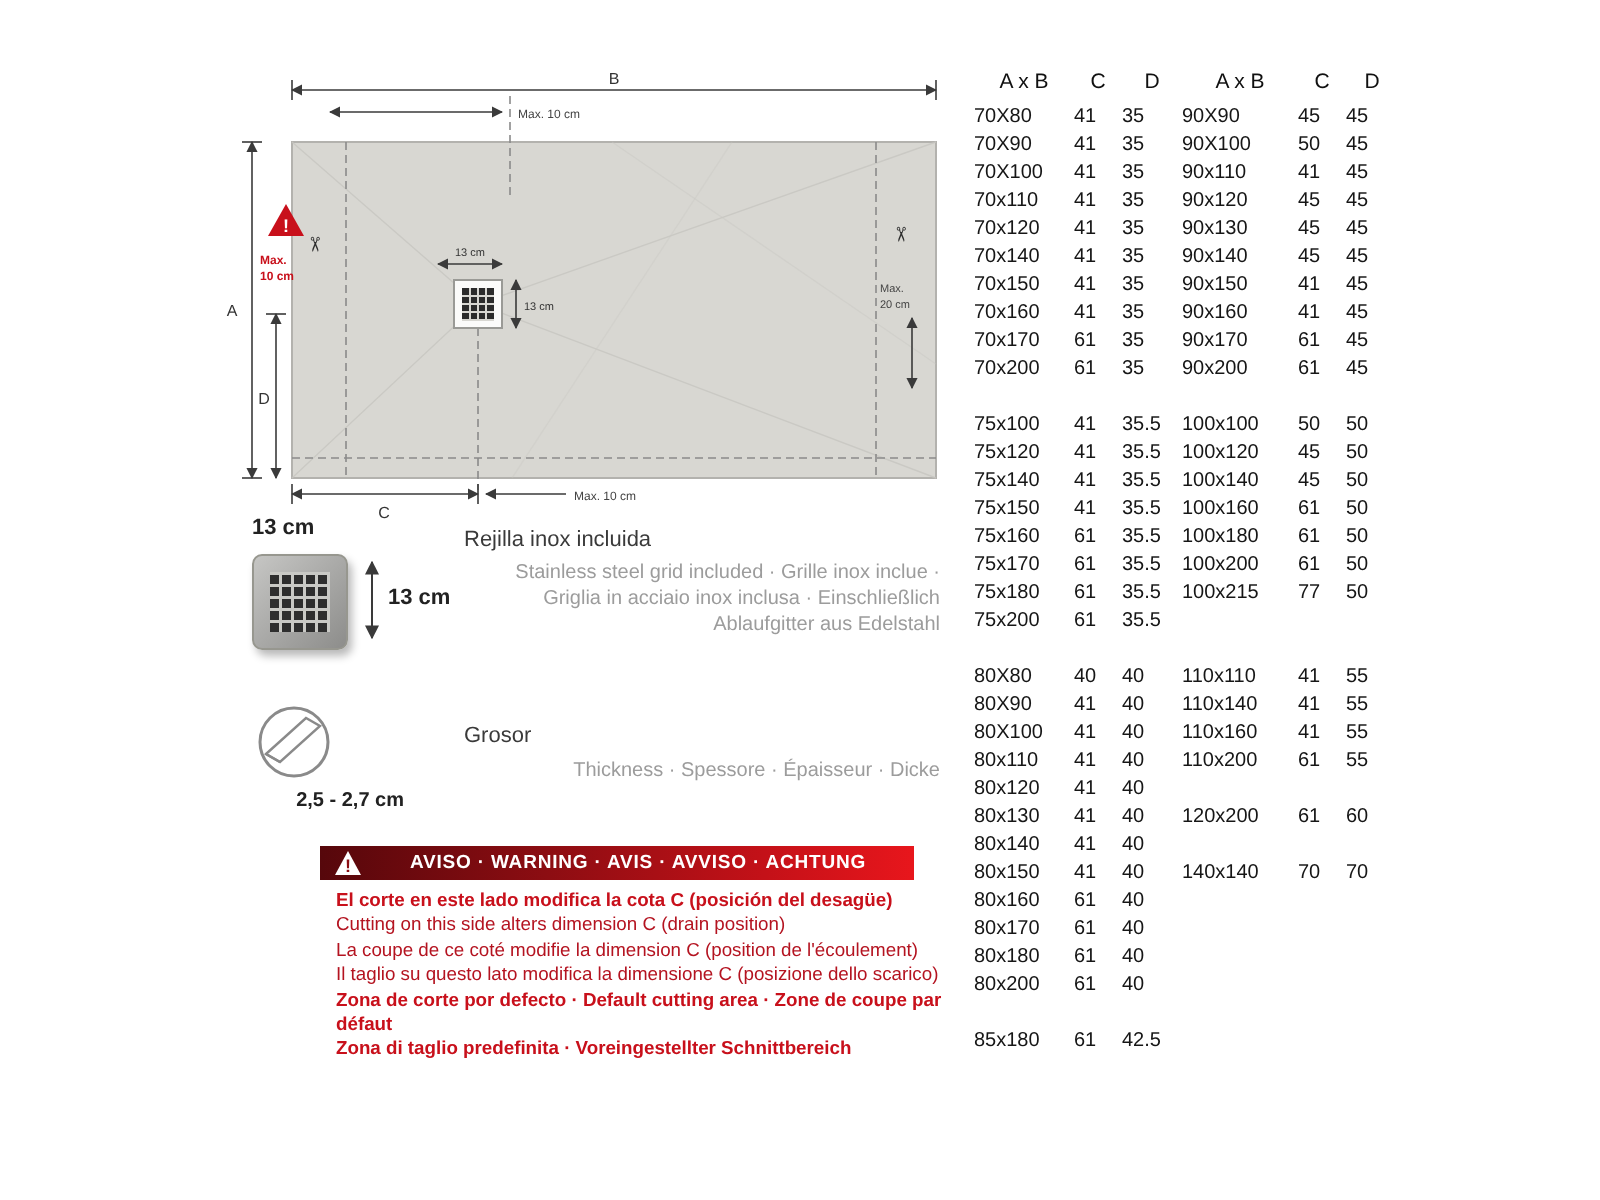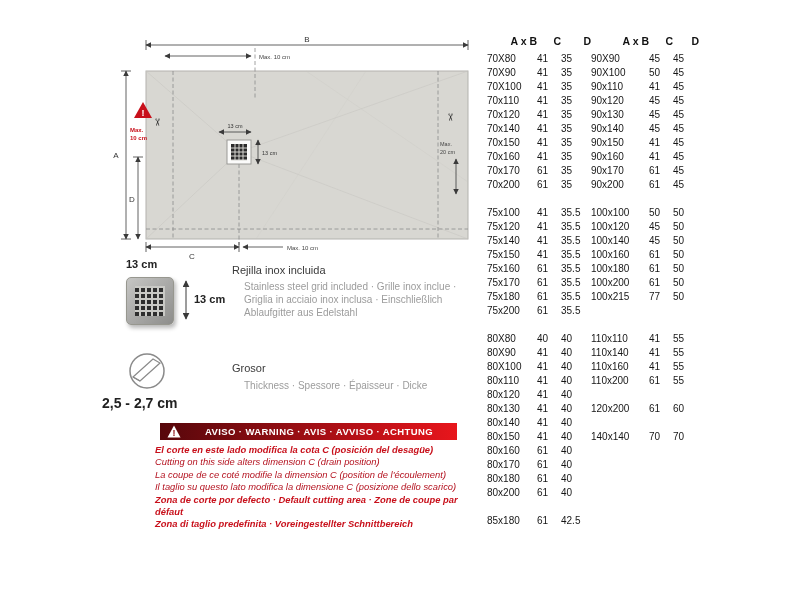--- a/index.html
+++ b/index.html
@@ -26,41 +26,41 @@
   .grid-icon-holes{
     width:30px;height:30px;
     background-color:#2e2e2e;
     background-image:
       repeating-linear-gradient(90deg, transparent 0 4.5px, #c9c9c5 4.5px 6px),
       repeating-linear-gradient(0deg, #2e2e2e 0 4.5px, #c9c9c5 4.5px 6px);
   }
   .grid-arrow{position:absolute;left:180px;top:277px;}
   .grid-size-right{position:absolute;left:194px;top:293px;font-size:11px;font-weight:bold;color:#222;}
   .info-title{position:absolute;left:232px;font-size:11px;font-weight:normal;color:#3a3a3a;}
-  .info-sub{position:absolute;left:244px;width:238px;font-size:10px;line-height:13px;color:#9c9c9c;}
+  .info-sub{position:absolute;left:232px;width:238px;font-size:10px;line-height:13px;color:#9c9c9c;text-align:right;}
 
   
   .thick-icon{position:absolute;left:126px;top:350px;}
-  .thick-value{position:absolute;left:102px;top:395px;width:80px;text-align:left;font-size:14px;font-weight:bold;color:#222;}
+  .thick-value{position:absolute;left:122px;top:395px;width:80px;text-align:right;font-size:10px;font-weight:bold;color:#222;}
 
   
   .warn-banner{
     position:absolute;left:160px;top:423px;width:297px;height:17px;
     background:linear-gradient(90deg,#56070b 0%,#8c0d12 38%,#c41118 75%,#e8161c 100%);
     display:flex;align-items:center;
   }
   .warn-banner svg{margin-left:7px;flex:0 0 auto;}
   .warn-banner-label{flex:1;text-align:center;color:#ffffff;font-size:9.5px;font-weight:bold;letter-spacing:.4px;padding-right:0;}
-  .warn-lines{position:absolute;left:155px;top:444px;width:322px;font-style:italic;}
+  .warn-lines{position:absolute;left:168px;top:444px;width:322px;}
   .wline{font-size:9.4px;line-height:12.4px;color:#b41320;}
   .wline.bold{font-weight:bold;color:#c8101b;}
 
   
   .size-table{position:absolute;left:487px;top:35px;border-collapse:collapse;table-layout:fixed;}
-  .size-table th{font-size:10.5px;font-weight:bold;color:#111;text-align:right;padding:0 0 5px 0;white-space:nowrap;}
+  .size-table th{font-size:10.5px;font-weight:normal;color:#111;text-align:center;padding:0 0 5px 0;white-space:nowrap;}
   .size-table td{font-size:10px;color:#161616;height:14px;line-height:14px;padding:0;white-space:nowrap;vertical-align:middle;}
   .size-table tr.spacer td{height:14px;}
 </style>
 </head>
 <body>
 
 <div>
 
   <svg class="diagram" width="370" height="235" viewBox="0 0 370 235">
     <defs>

